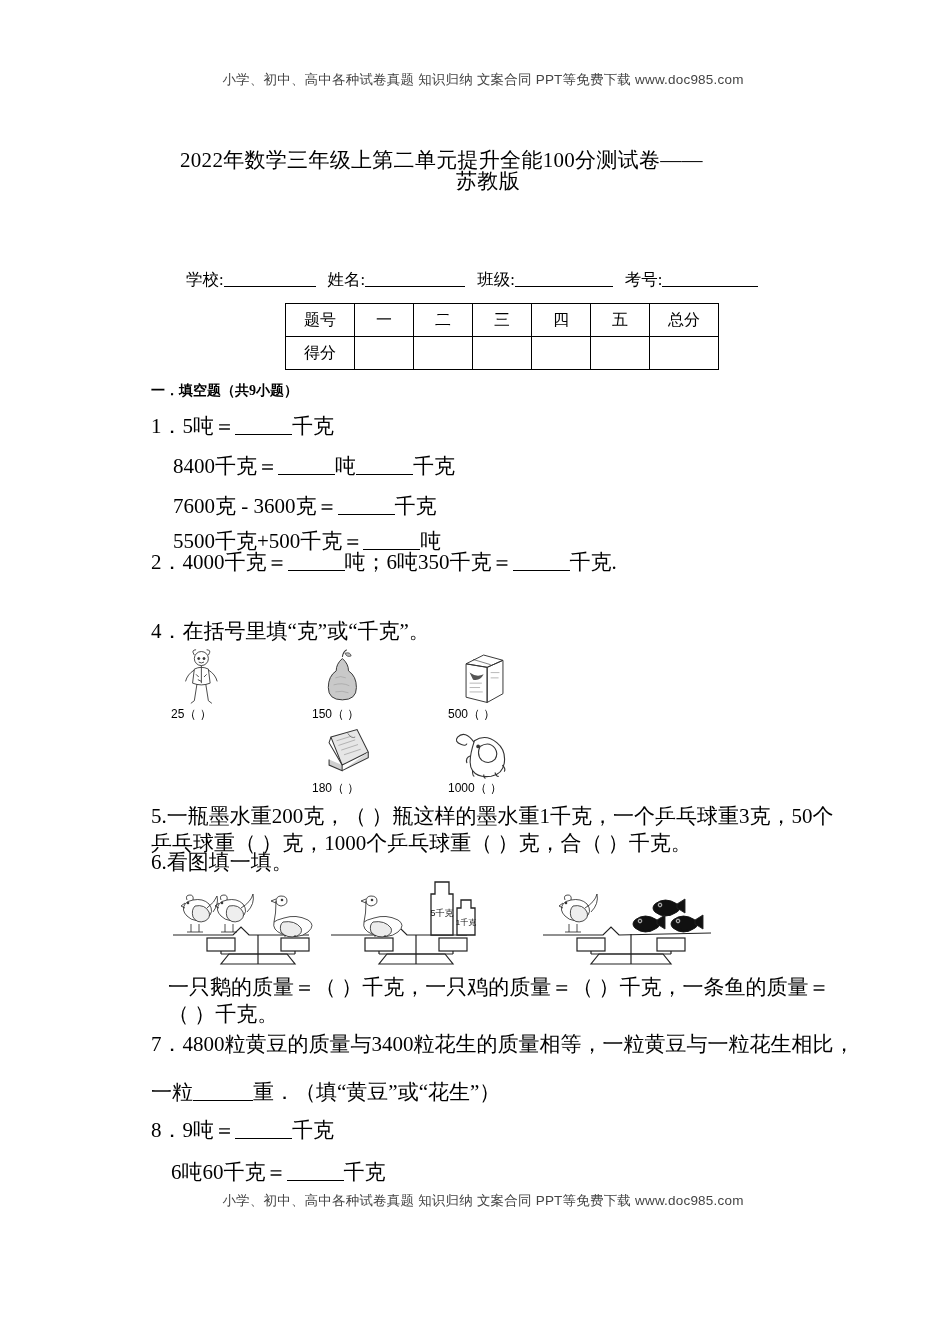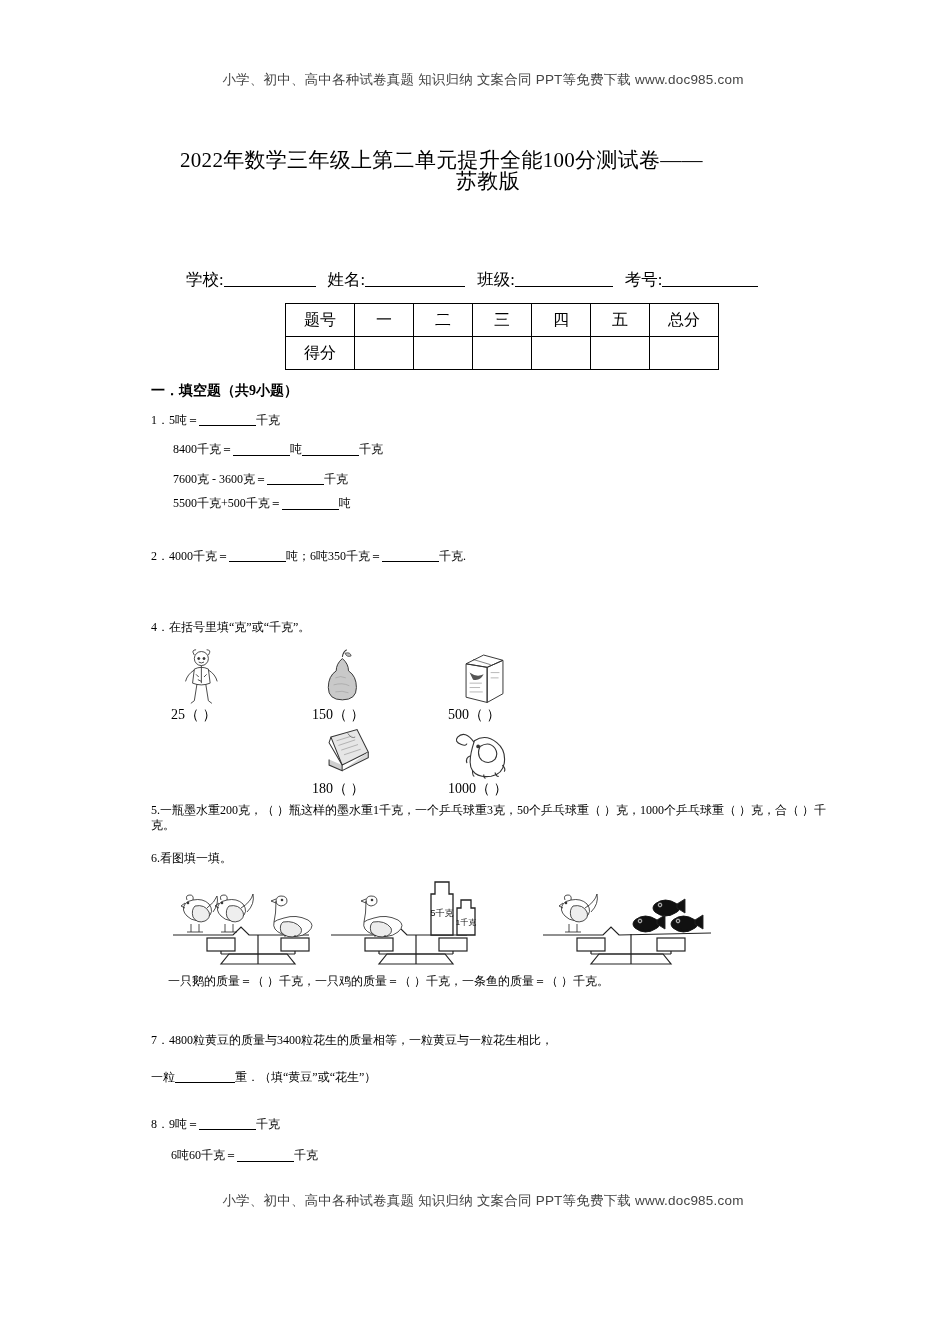--- a/index.html
+++ b/index.html
@@ -89,21 +89,21 @@
   .section-head {
     position: absolute;
     left: 143px;
     top: 382px;
     font-size: 14px;
     font-weight: bold;
   }
 
   .q {
     position: absolute;
-    font-size: 12px;
+    font-size: 21px;
     line-height: 1.0;
   }
   .qline { white-space: nowrap; }
   .u {
     display: inline-block;
     border-bottom: 1px solid #000;
     height: 0.95em;
     vertical-align: -2px;
   }
   .u60 { width: 60px; }
@@ -132,22 +132,22 @@
   }
   .pic-cell.c0 { left: 0px; }
   .pic-cell.c1 { left: 141px; }
   .pic-cell.c2 { left: 277px; }
   .pic-img {
     height: 58px;
     display: block;
     margin-left: 4px;
   }
   .pic-lbl {
-    font-size: 14px;
-    font-family: Liberation Serif, serif;
+    font-size: 12px;
+    font-family: Liberation Sans, sans-serif;
     white-space: nowrap;
   }
   .pic-row.row2 { height: 80px; }
   .pic-row.row2 .pic-img { height: 56px; }
 
   #q5 { left: 143px; top: 803px; width: 690px; white-space: normal; line-height: 1.28; }
   #q6 { left: 143px; top: 852px; }
 
   .scales {
     position: absolute;

